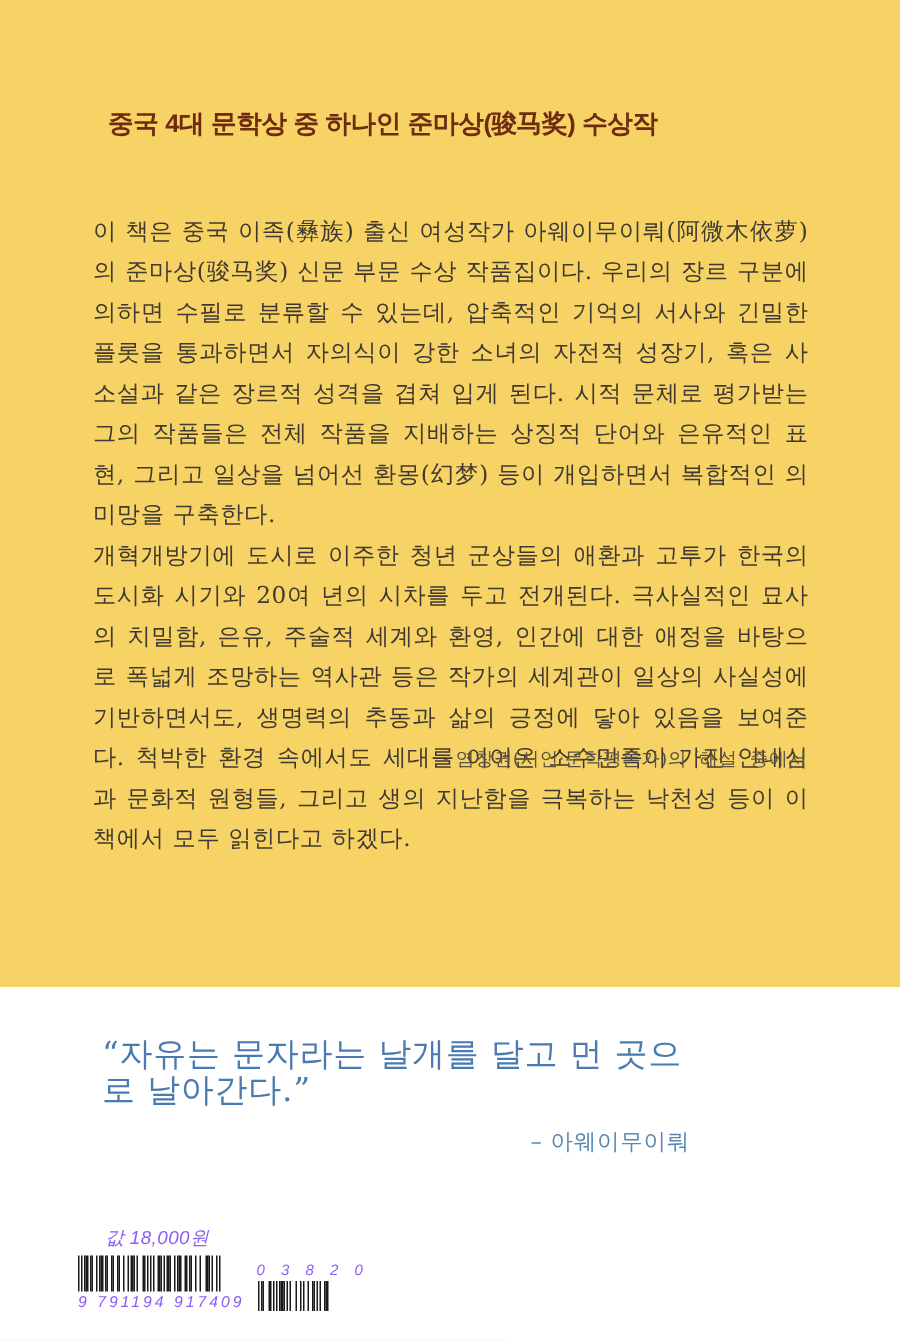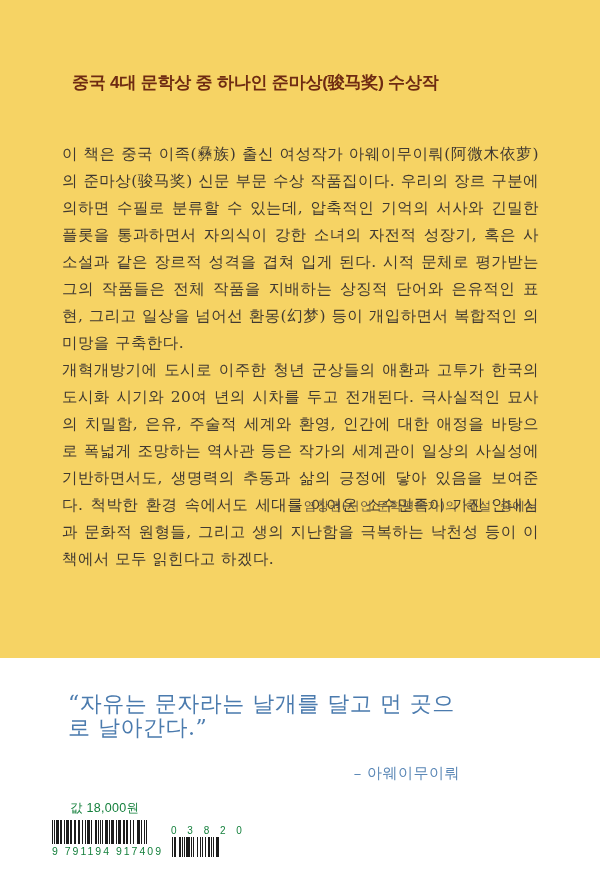--- a/index.html
+++ b/index.html
@@ -54,31 +54,32 @@
   .quote-block {
     position:absolute; left:68px; top:692px; width:392px;
   }
   .quote-text {
     font-size:22px;
     line-height:24px;
     letter-spacing:0.5px;
     color:#4B7BAE;
   }
   .quote-attribution {
-    margin-top:24px;
+    margin-top:12px;
     text-align:right;
     font-size:15px;
     letter-spacing:0.5px;
     color:#5A87B6;
   }
 
   .purchase-block {
-    position:absolute; left:52px; top:800px; width:220px;
-    font-family:"Liberation Sans", sans-serif;
-    color:#15803d;
+    position:absolute; left:52px; top:817px; width:220px;
+    font-family:"Liberation Sans", sans-serif;
+    color:#8b5cf6;
+    font-style:italic;
   }
   .price { font-size:12.5px; margin-left:18px; letter-spacing:0.3px; }
 
   .barcode-row { display:flex; align-items:flex-end; margin-top:3px; }
 
   .barcode-main-wrap { display:flex; flex-direction:column; }
   .barcode-bars { display:flex; height:24px; }
   .barcode-bars .m { flex:none; width:1px; height:100%; }
   .barcode-main-digits {
     font-family:"Liberation Sans", sans-serif;

